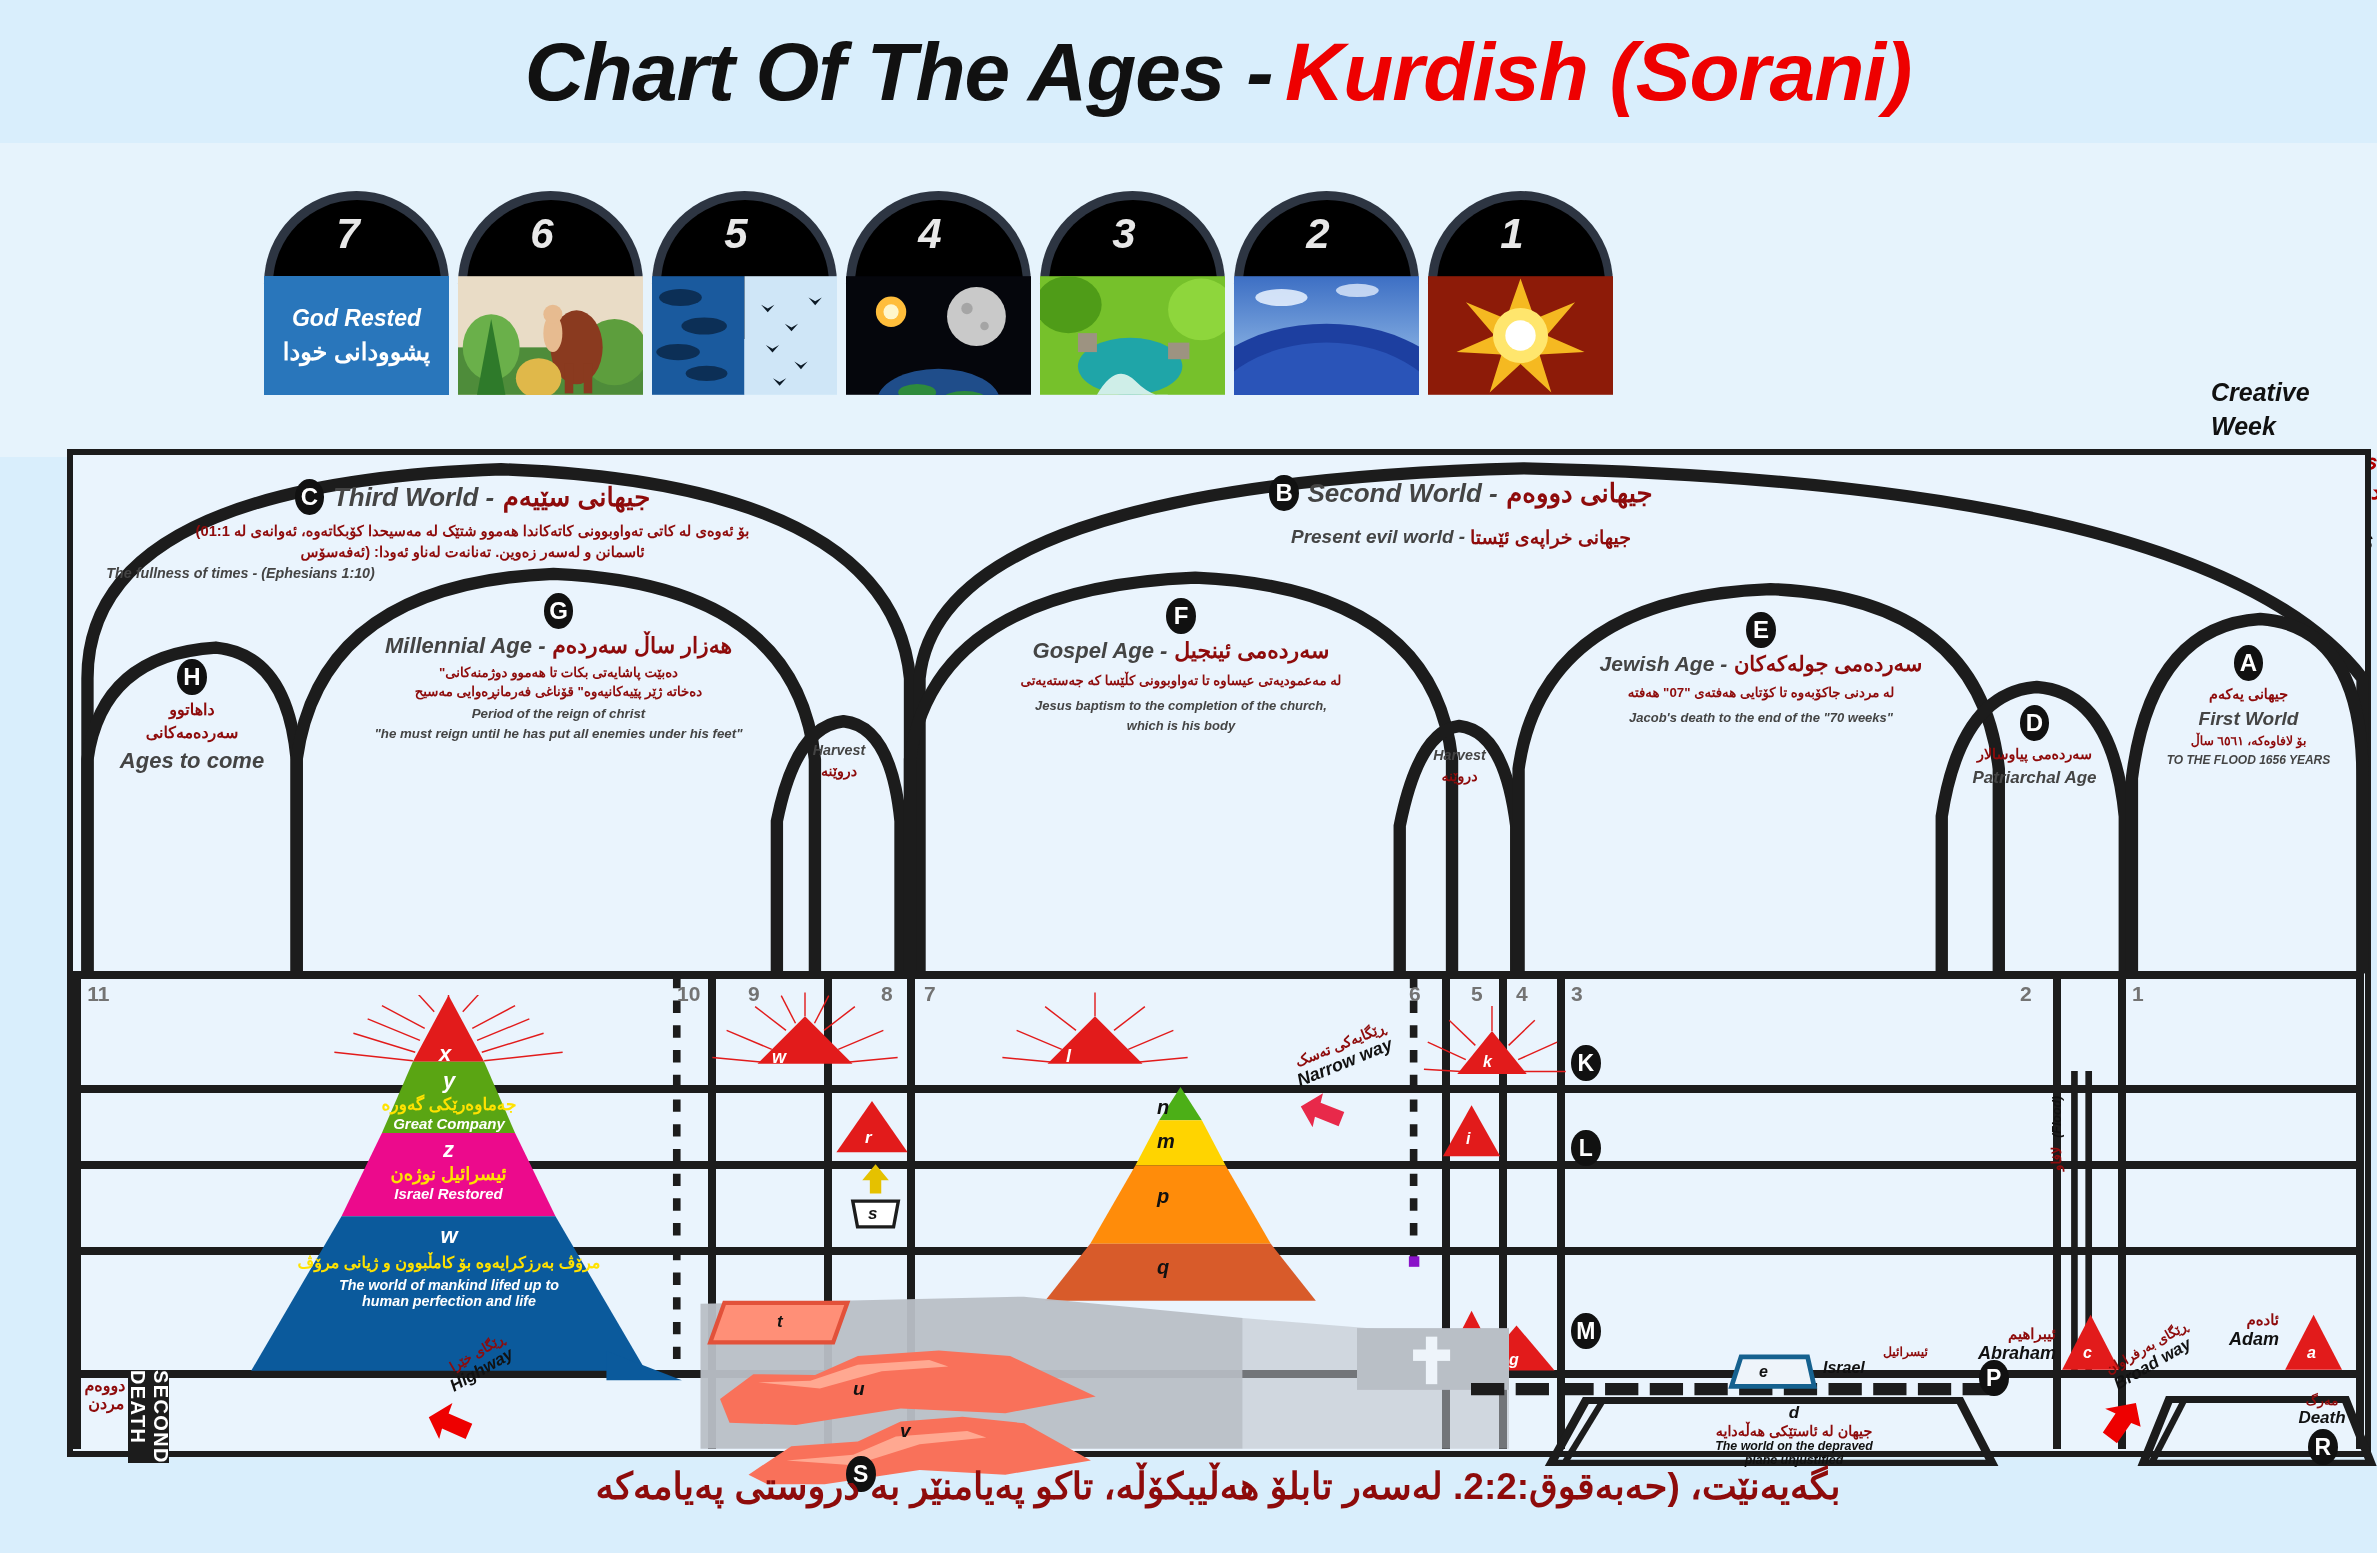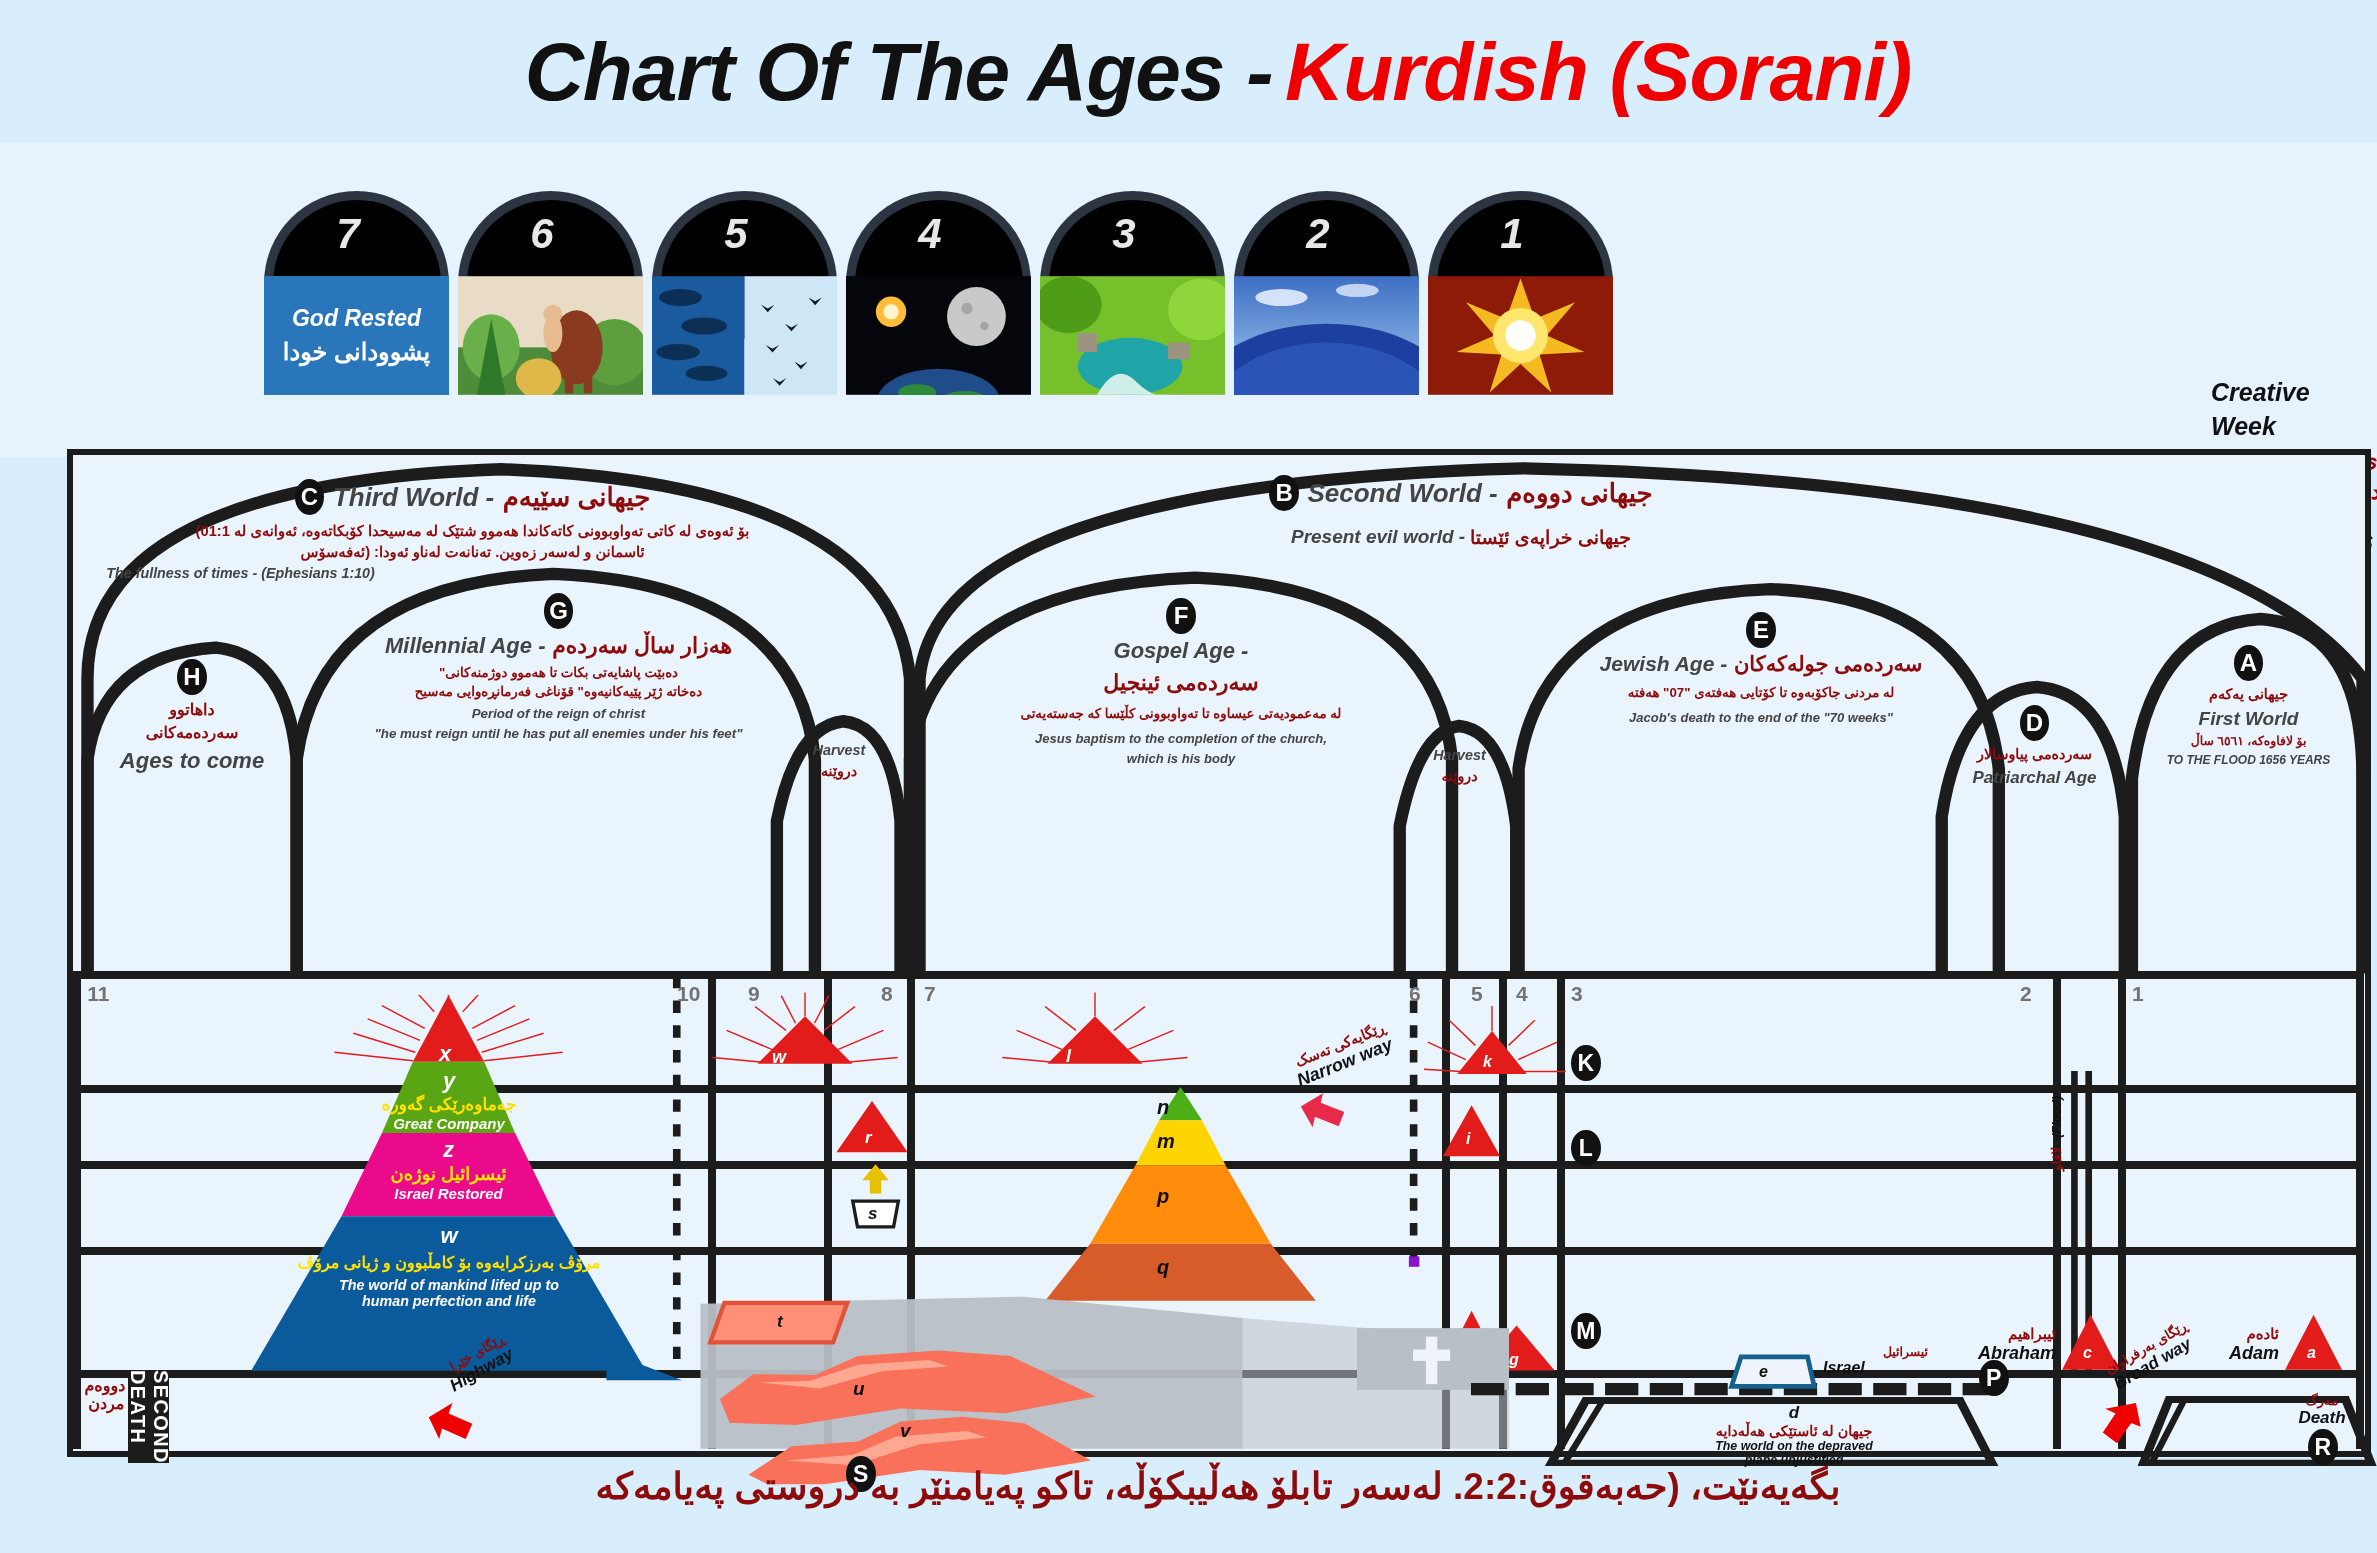--- a/index.html
+++ b/index.html
@@ -367,21 +367,21 @@
     <div class="sub-en" style="font-size:13.3px;">"he must reign until he has put all enemies under his feet"</div>
   </div>
 
   <div class="sec-label" style="left:704px; top:285px; width:124px;">
     <div class="sub-en" style="font-size:14.3px;">Harvest</div>
     <div class="sub-ku rtl" style="font-size:14.3px;">دروێنە</div>
   </div>
 
   <div class="sec-label" style="left:856px; top:143px; width:504px;">
     <span class="badge">F</span>
-    <div style="display:flex;align-items:center;justify-content:center;gap:6.7px;margin-top:3.8px;flex-direction:column;">
+    <div style="display:flex;align-items:center;justify-content:center;gap:6.7px;margin-top:3.8px;">
       <span class="hdr-en" style="font-size:22px;">Gospel Age - </span>
       <span class="hdr-ku rtl" style="font-size:22px;">سەردەمی ئینجیل</span>
     </div>
     <div class="sub-ku rtl" style="font-size:13.3px;margin-top:7.6px;">لە مەعمودیەتی عیساوە تا تەواوبوونی کڵێسا کە جەستەیەتی</div>
     <div class="sub-en" style="font-size:13px;margin-top:5.7px;">Jesus baptism to the completion of the church,</div>
     <div class="sub-en" style="font-size:13px;">which is his body</div>
   </div>
 
   <div class="sec-label" style="left:1327px; top:290px; width:119px;">
     <div class="sub-en" style="font-size:14.3px;">Harvest</div>
@@ -584,21 +584,21 @@
     <div style="position:absolute;left:2010px;top:373px;color:#fff;font-size:16px;font-weight:bold;font-style:italic;">c</div>
     <div style="position:absolute;left:1888px;top:354px;width:95px;text-align:right;">
       <div class="small-lbl-ku rtl">ئیبراهیم</div>
       <div class="small-lbl-en">Abraham</div>
     </div>
 
     <svg style="position:absolute;left:2211px;top:338px;width:62px;height:64px;" viewBox="0 0 130 135" width="62" height="64">
       <polygon points="62,12 122,128 2,128" fill="#e21b1b"></polygon>
     </svg>
     <div style="position:absolute;left:2234px;top:373px;color:#fff;font-size:16px;font-weight:bold;font-style:italic;">a</div>
-    <div style="position:absolute;left:2111px;top:354px;width:95px;text-align:right;">
+    <div style="position:absolute;left:2111px;top:340px;width:95px;text-align:right;">
       <div class="small-lbl-ku rtl">ئادەم</div>
       <div class="small-lbl-en">Adam</div>
     </div>
 
     <div class="marker" style="left:1498px;top:74px;">K</div>
     <div class="marker" style="left:1498px;top:159px;">L</div>
     <div class="marker" style="left:1498px;top:342px;">M</div>
 
     <div style="position:absolute;left:1976px;top:200px;transform:rotate(-90deg);transform-origin:left top;white-space:nowrap;">
       <span class="small-lbl-ku rtl" style="font-size:13.3px;">لافاو</span>

